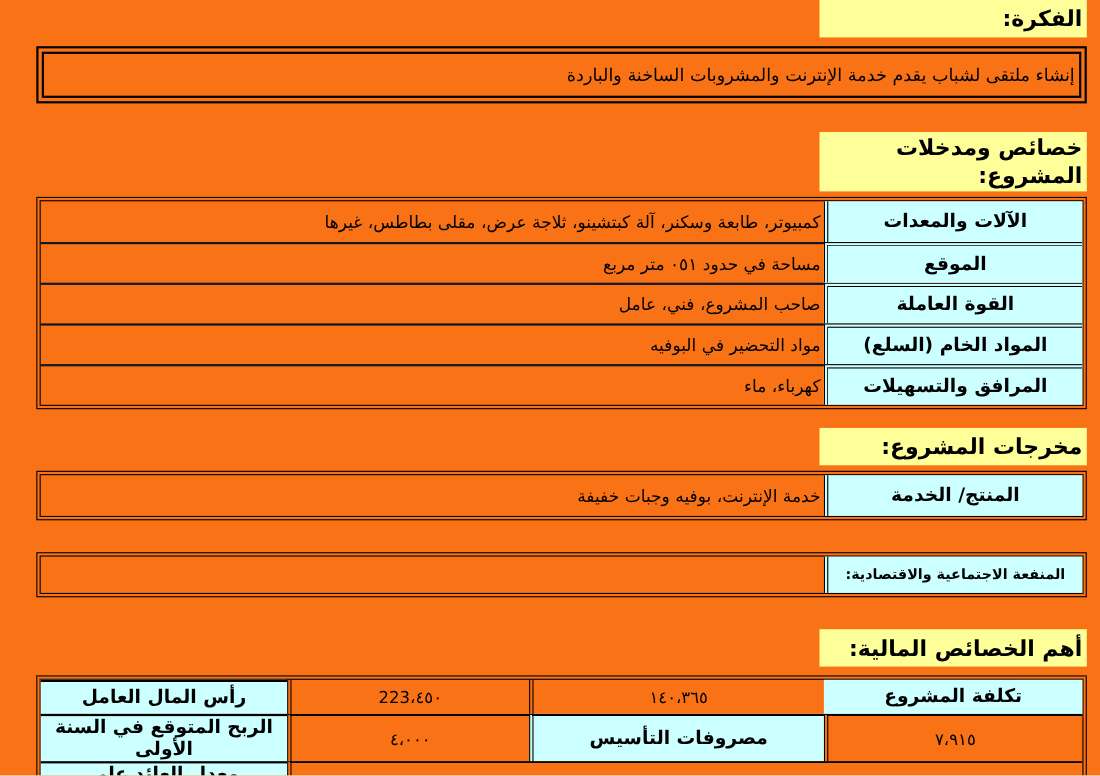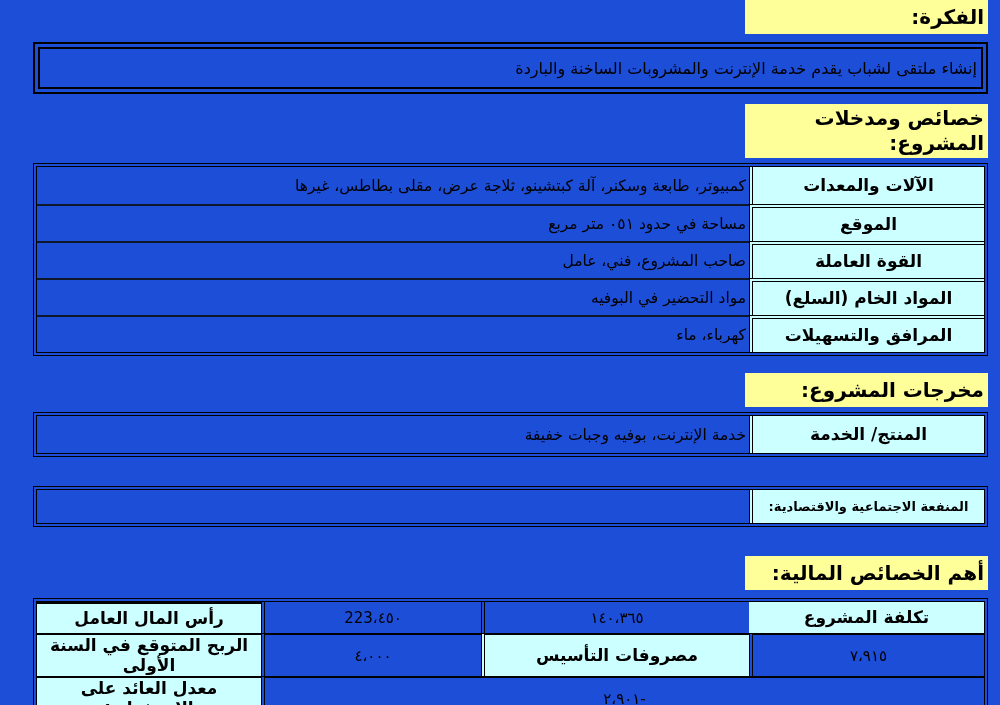--- a/index.html
+++ b/index.html
@@ -1,18 +1,18 @@
 <!DOCTYPE html>
 <html lang="ar" dir="rtl"><head>
 <meta charset="utf-8">
 <style>
   html,body{margin:0;padding:0;background:#fff;}
   .page{
     width:1000px;height:705px;box-sizing:border-box;
-    padding:0 12px 0 33px;direction:rtl;background:#1d4ed8;
+    padding:0 12px 0 33px;direction:rtl;background:#f97316;
     font-family:"DejaVu Sans",sans-serif;color:#000;overflow:hidden;
   }
   .section-header{
     width:243px;min-height:34px;box-sizing:border-box;
     background:#ffff99;font-weight:bold;font-size:20px;
     display:flex;align-items:center;justify-content:flex-start;
     padding:2px 4px;line-height:1.25;
   }
   
   .idea-box{border:2px solid #000;padding:3px;margin-top:8px;}
@@ -26,21 +26,21 @@
   .cell{display:flex;align-items:center;box-sizing:border-box;}
   .lbl{
     flex:0 0 235px;background:#ccffff;font-weight:bold;font-size:17px;
     justify-content:center;text-align:center;border-left:4px double #000;
     padding:2px 3px;line-height:1.2;
   }
   .content{flex:1;justify-content:flex-start;padding:2px 3px;font-size:15.5px;}
   .trow + .trow .content{border-top:2px solid #0f172a;}
   .trow + .trow .lbl{border-top:4px double #000;}
   .small{font-size:13px;}
-  .mt9{margin-top:10px;} .mt17{margin-top:17px;} .mt13{margin-top:29px;}
+  .mt9{margin-top:26px;} .mt17{margin-top:17px;} .mt13{margin-top:29px;}
   
   .fin{
     display:grid;grid-template-columns:235px 268px 220px 1fr;
     border:4px double #000;border-bottom:2px solid #000;margin-top:8px;
   }
   .fin .cell{min-height:31px;padding:1px 3px;}
   .fin .flbl{background:#ccffff;font-weight:bold;font-size:17px;justify-content:center;text-align:center;line-height:1.15;}
   .fin .bt{border-top:2px solid #000;}
   .fin .bl{border-left:4px double #000;}
   .fin .span3{grid-column:span 3;}

